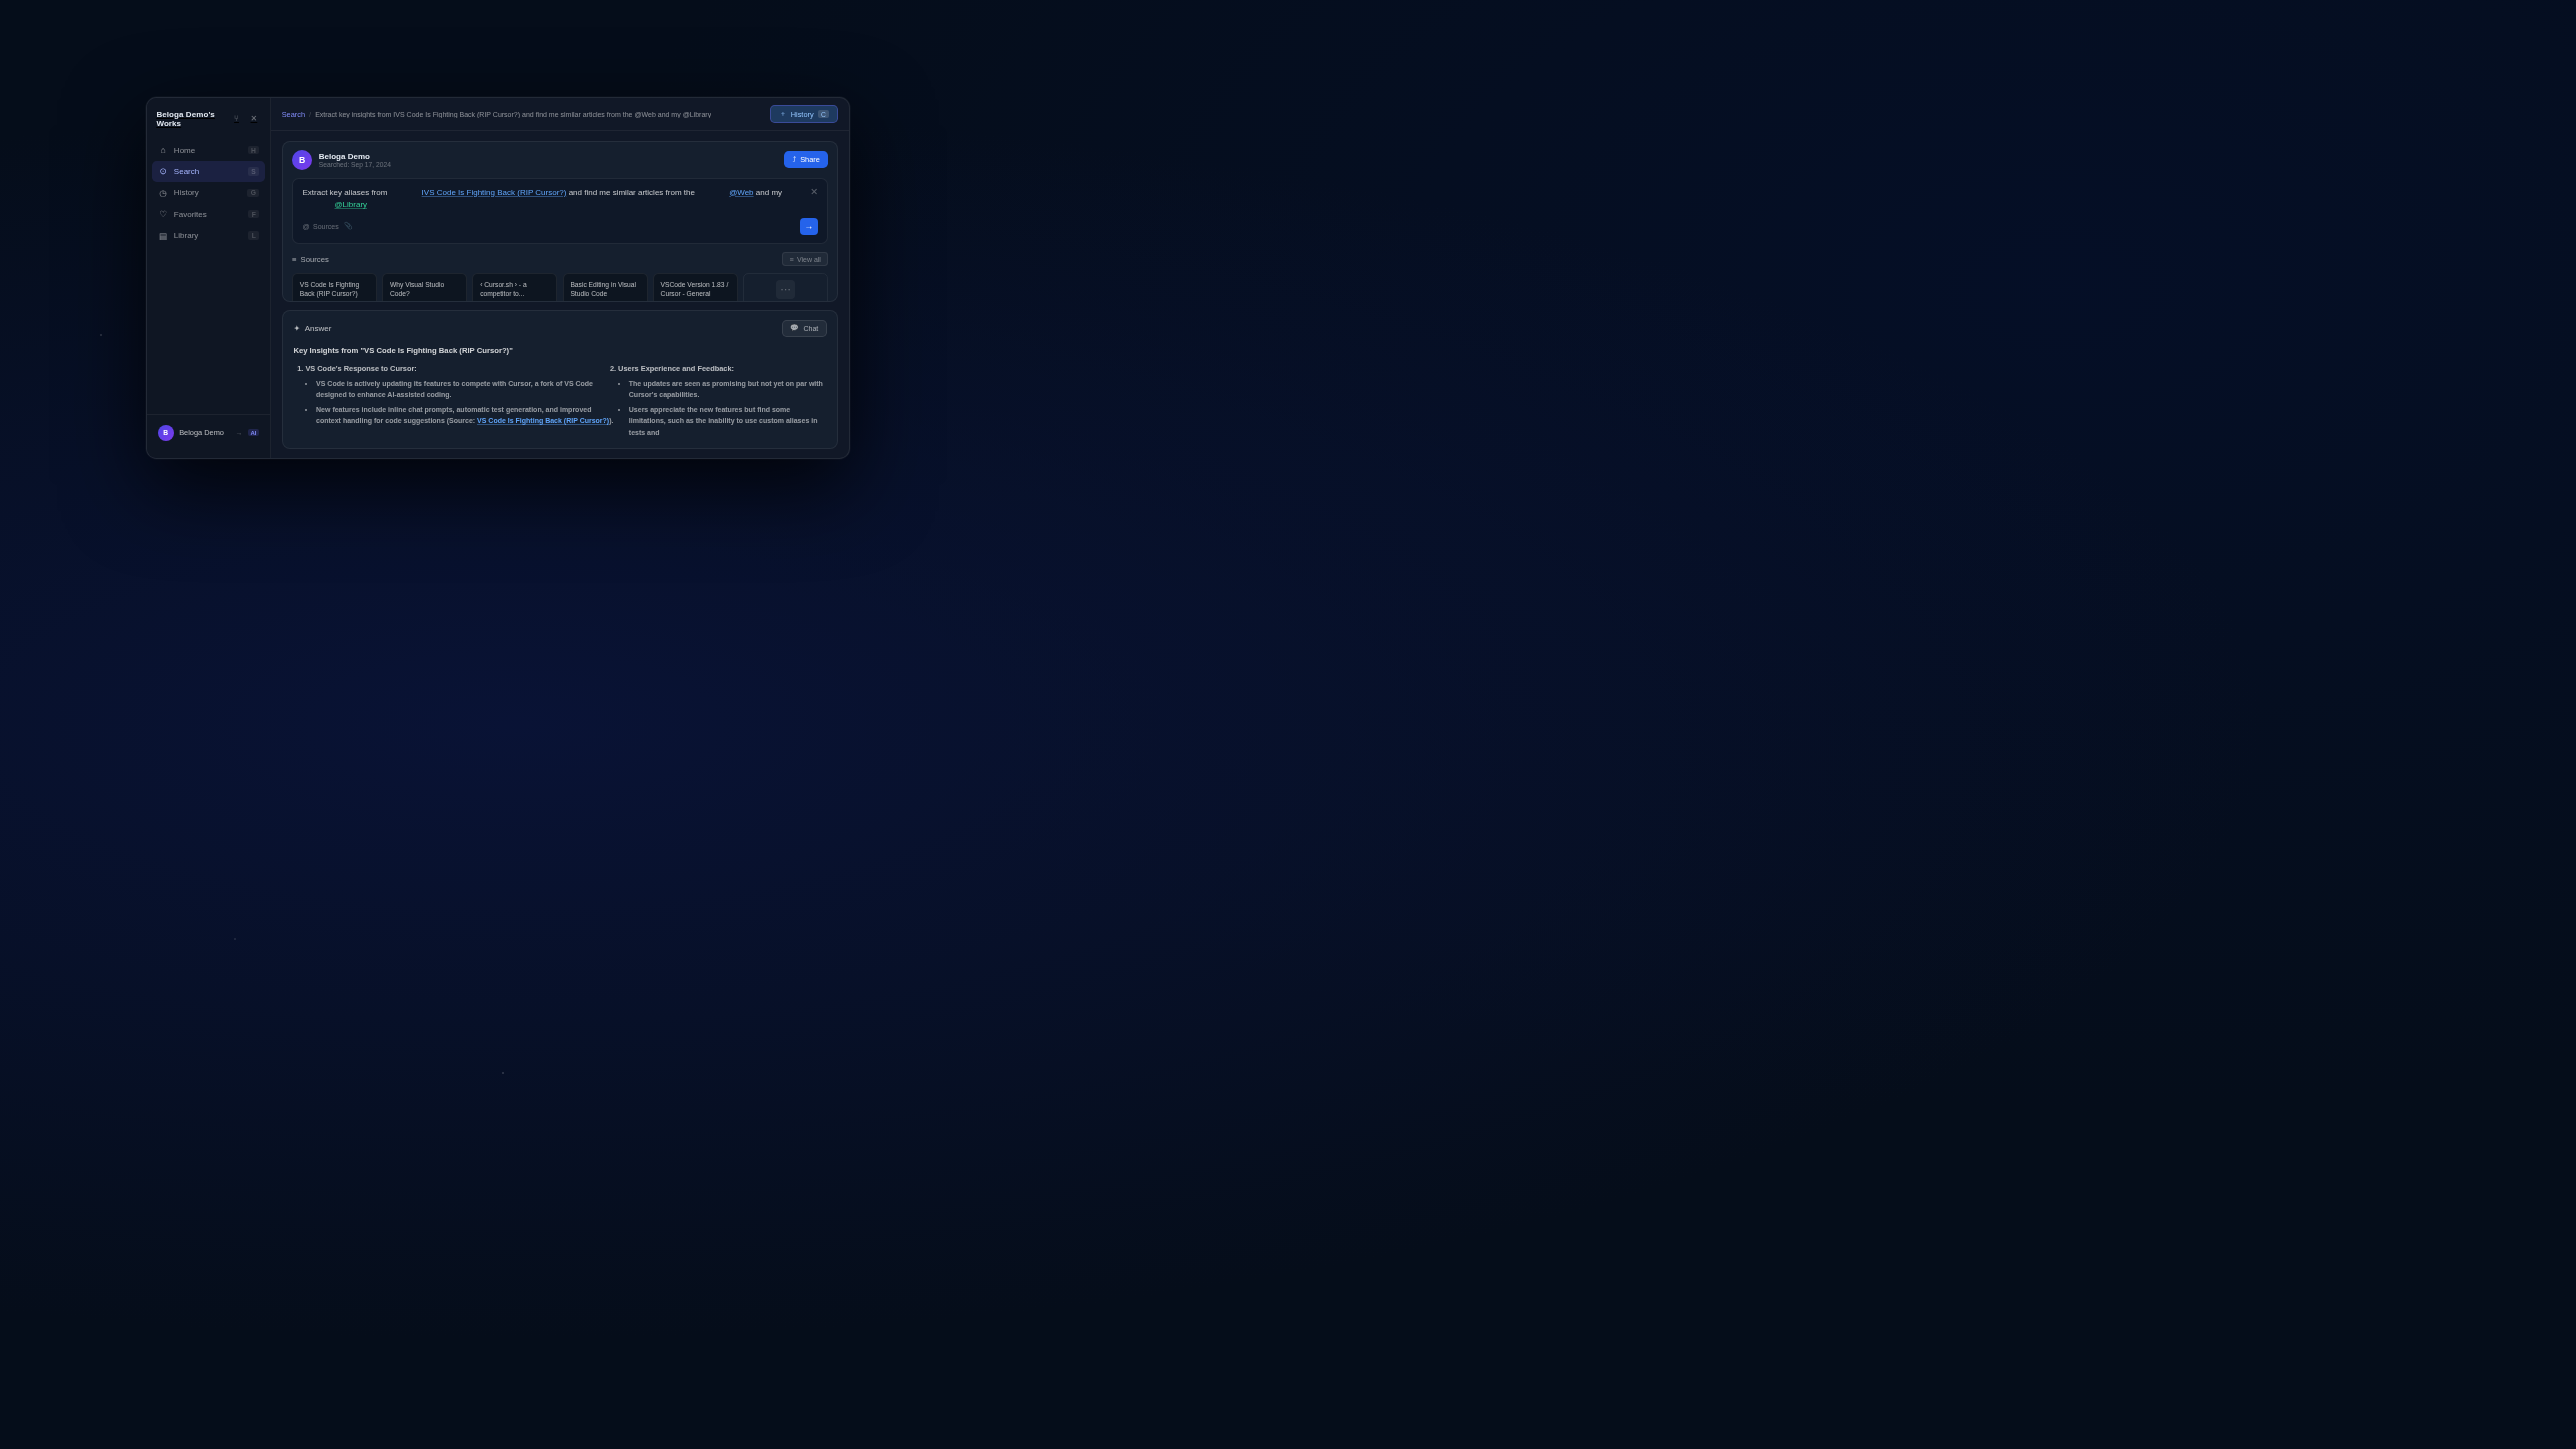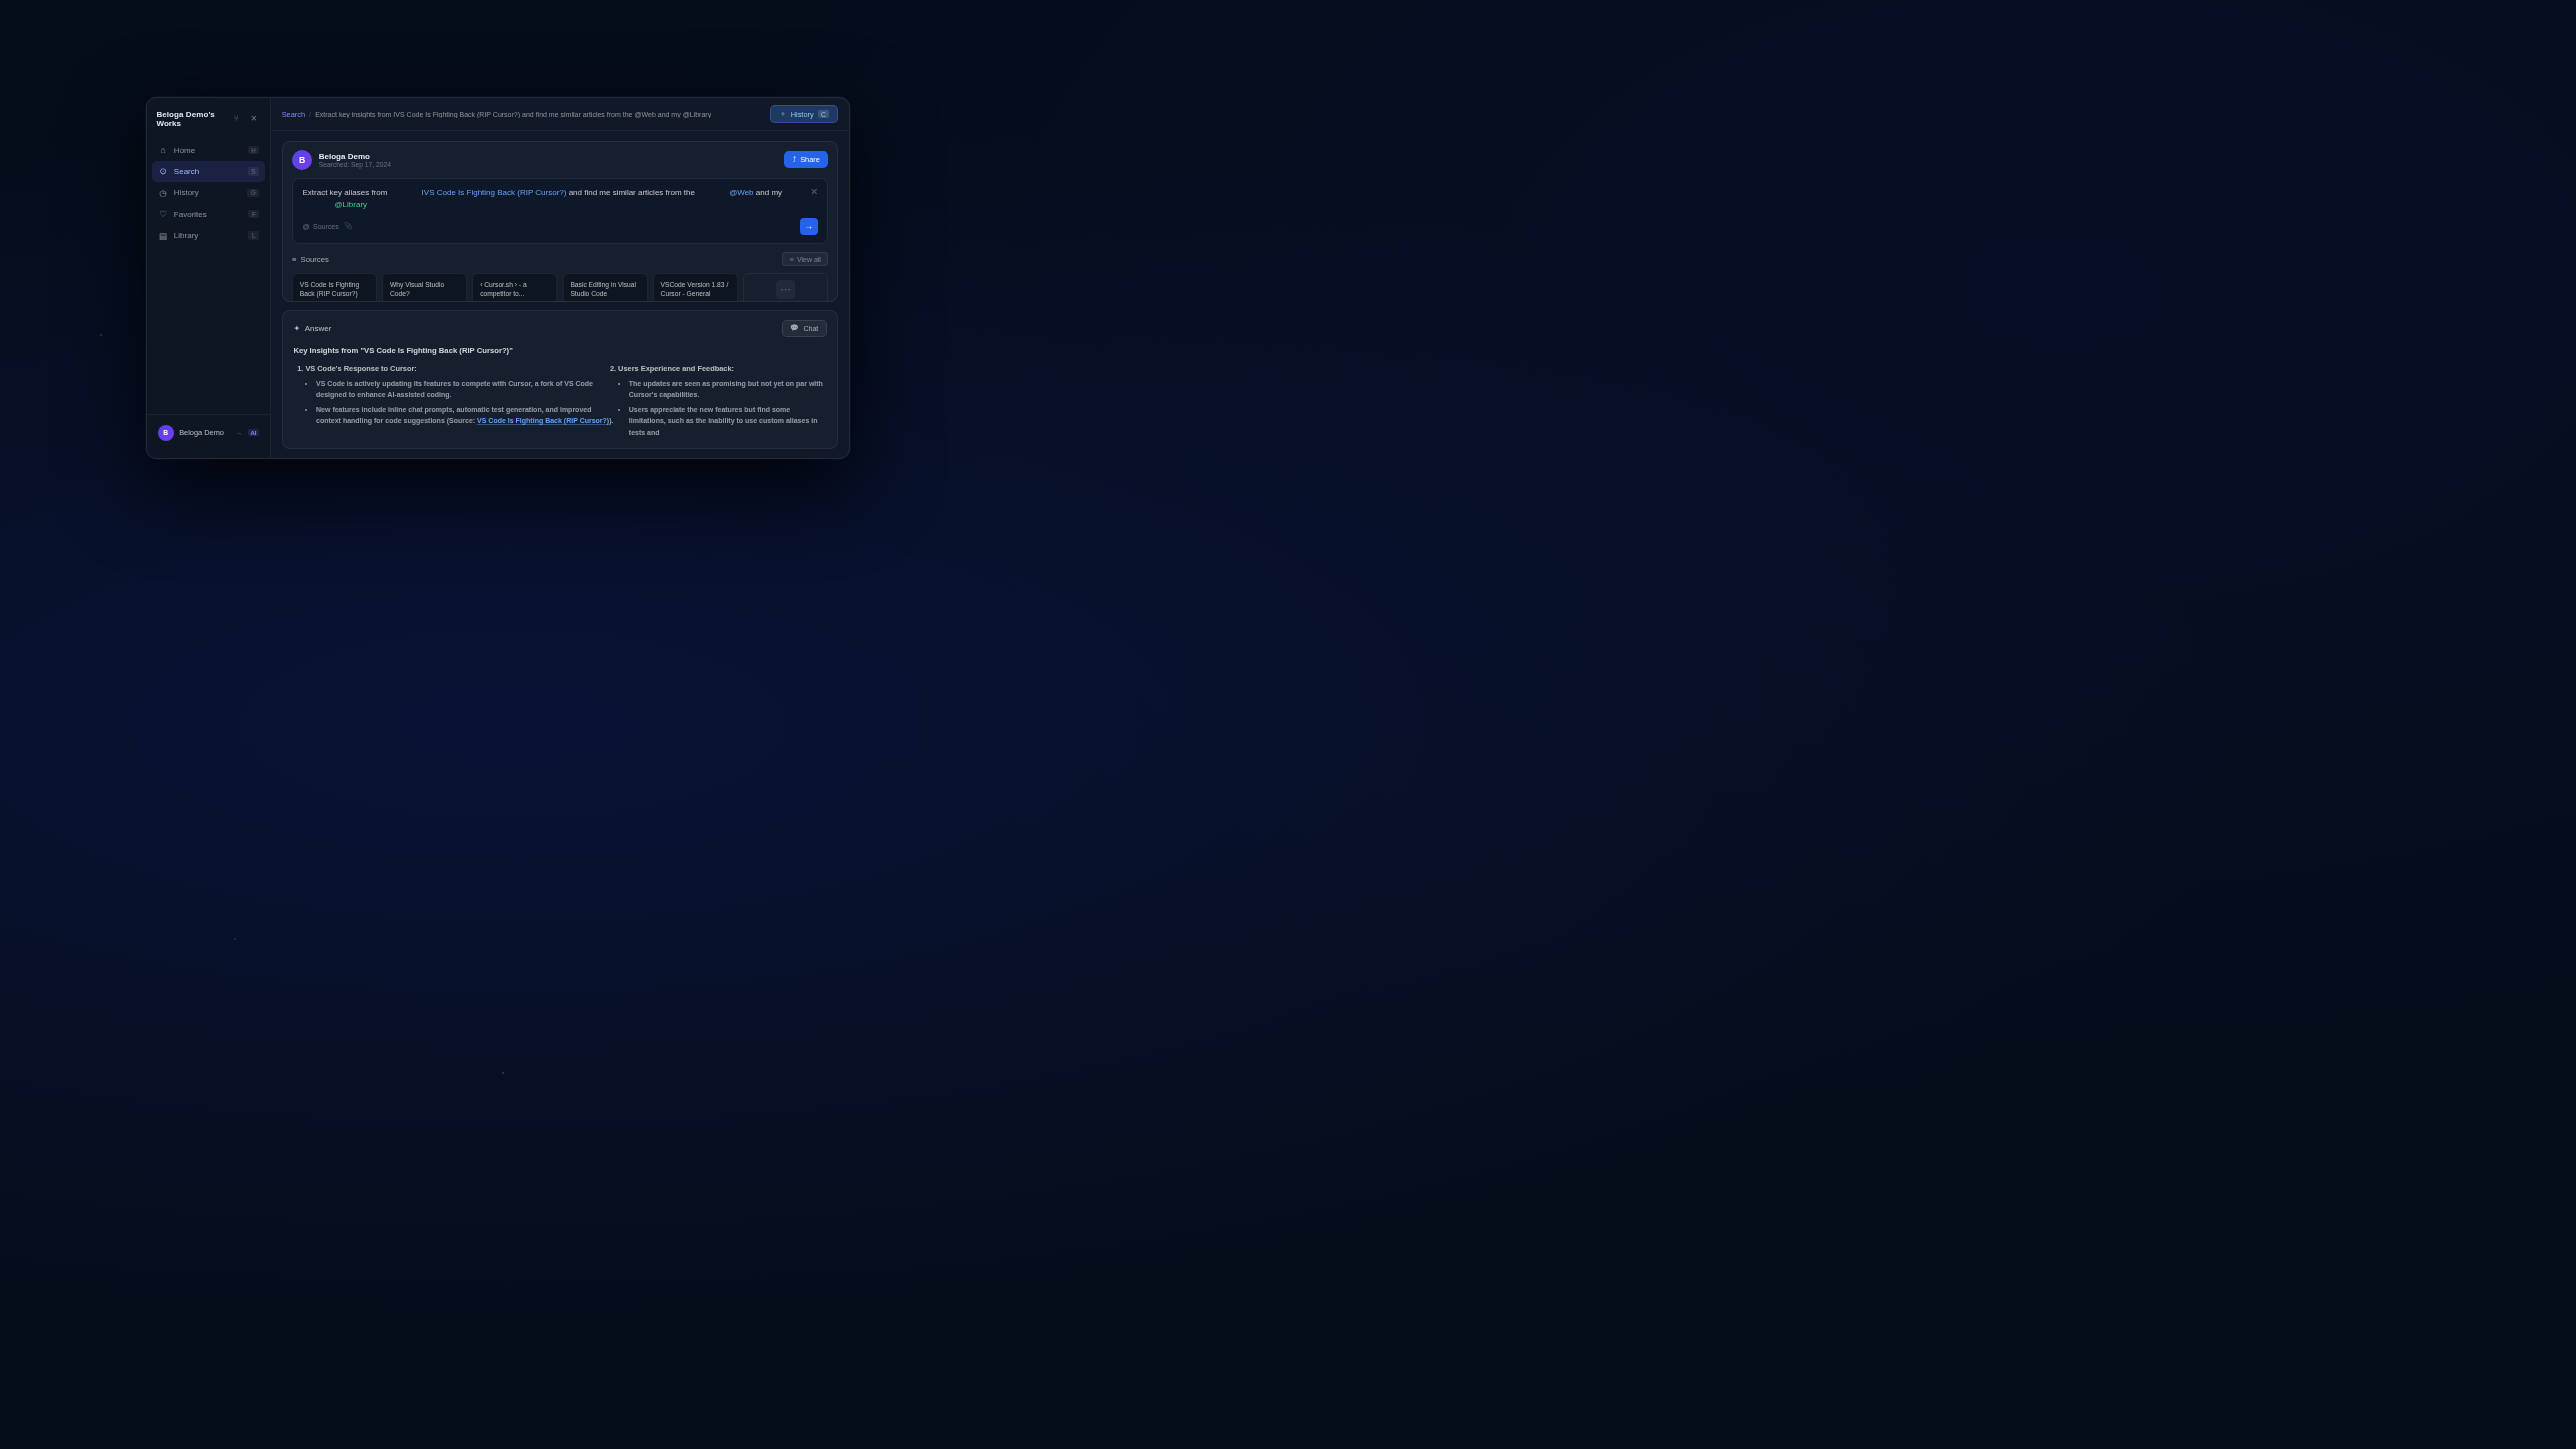--- a/index.html
+++ b/index.html
@@ -89,20 +89,21 @@
       display: flex;
       flex-direction: column;
       padding: 8px 0;
     }
 
     .sidebar-header {
       display: flex;
       align-items: center;
       justify-content: space-between;
       padding: 4px 9.4px 9.4px;
+      text-decoration: underline;
     }
 
     .sidebar-title {
       color: #e2e8f0;
       font-size: 8px;
       font-weight: 600;
       letter-spacing: 0.01em;
     }
 
     .sidebar-header-icons {
@@ -391,20 +392,21 @@
 
     .query-text {
       color: rgba(255,255,255,0.75);
       font-size: 8px;
       line-height: 1.6;
       padding-right: 13.4px;
     }
 
     .query-link {
       color: #60a5fa;
+      text-decoration: underline;
       text-decoration-color: rgba(96,165,250,0.4);
       cursor: pointer;
       padding-left: 32px;
     }
 
     .query-link.green {
       color: #34d399;
       text-decoration-color: rgba(52,211,153,0.4);
     }
 

